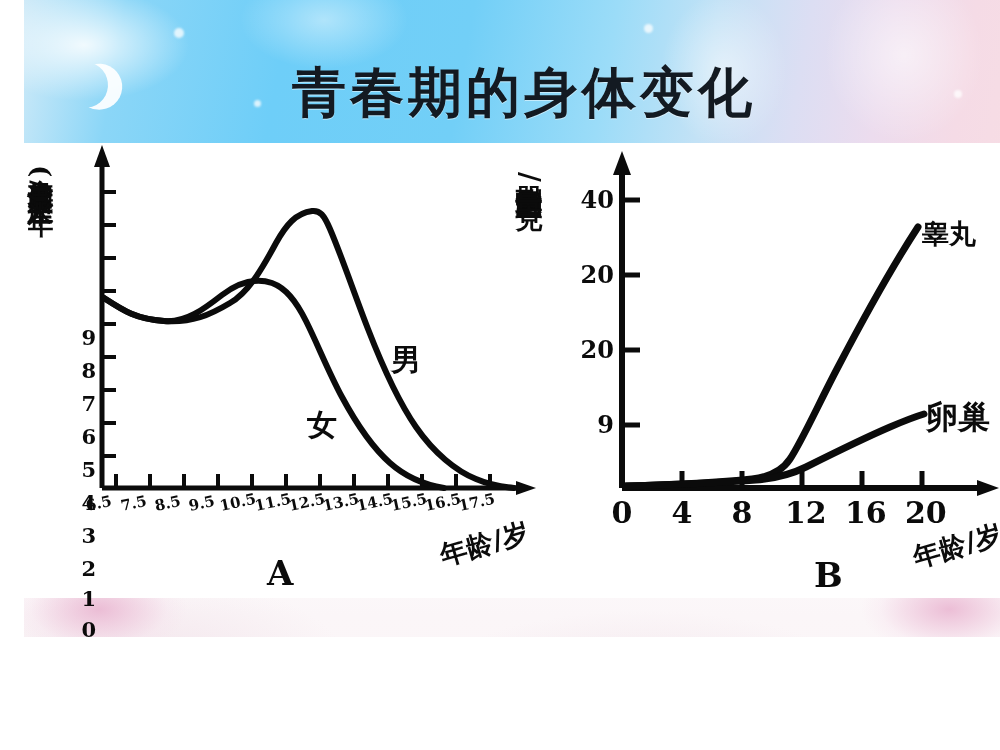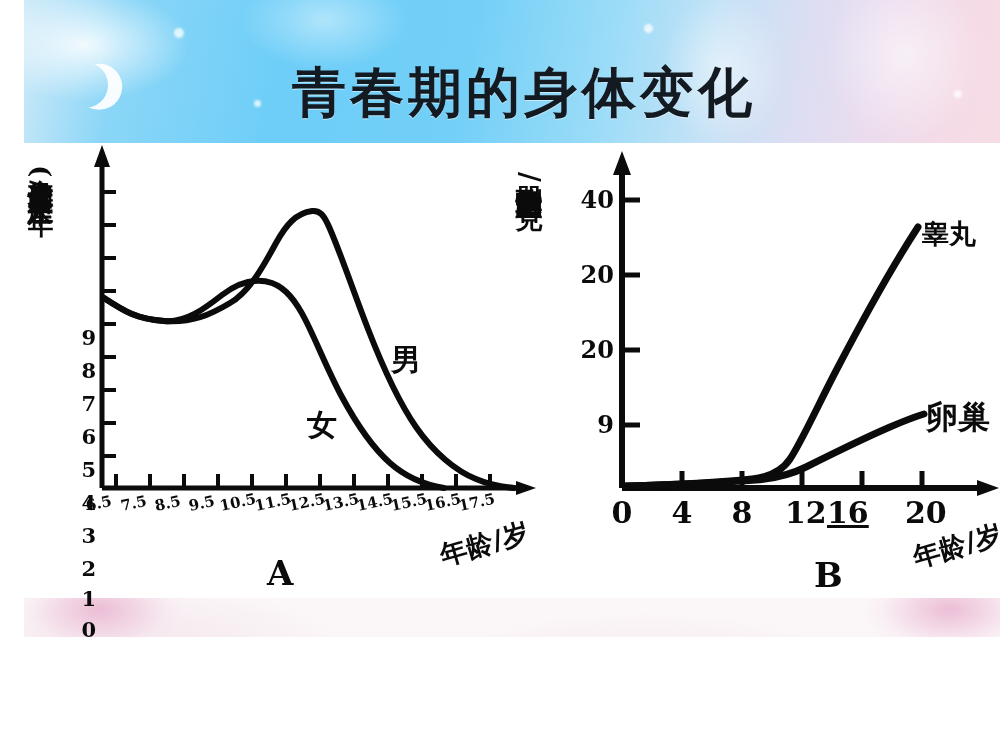--- a/index.html
+++ b/index.html
@@ -358,21 +358,21 @@
 
       <div class="ax-num ytick-b" style="left:74px;  top:42px;">40</div>
       <div class="ax-num ytick-b" style="left:74px;  top:117px;">20</div>
       <div class="ax-num ytick-b" style="left:74px;  top:192px;">20</div>
       <div class="ax-num ytick-b" style="left:74px;  top:267px;">9</div>
 
       <div class="ax-num xtick-b" style="left:111px; top:352px;">0</div>
       <div class="ax-num xtick-b" style="left:171px; top:352px;">4</div>
       <div class="ax-num xtick-b" style="left:231px; top:352px;">8</div>
       <div class="ax-num xtick-b" style="left:291px; top:352px;">12</div>
-      <div class="ax-num xtick-b" style="left:333px; top:352px;text-decoration:underline;">16</div>
+      <div class="ax-num xtick-b" style="left:351px; top:352px;">16</div>
       <div class="ax-num xtick-b" style="left:411px; top:352px;">20</div>
 
       <div class="series-label" style="left:428px; top:73px;  font-size:27px;">睾丸</div>
       <div class="series-label" style="left:432px; top:253px; font-size:32px;">卵巢</div>
 
       <div class="vlabel vlabel-b" style="left:22px; top:22px;">器官达到的重量/克</div>
       <div class="xaxis-title" style="left:418px; top:385px;">年龄/岁</div>
       <div class="panel-letter" style="left:320px; top:412px;">B</div>
     </div>
 

